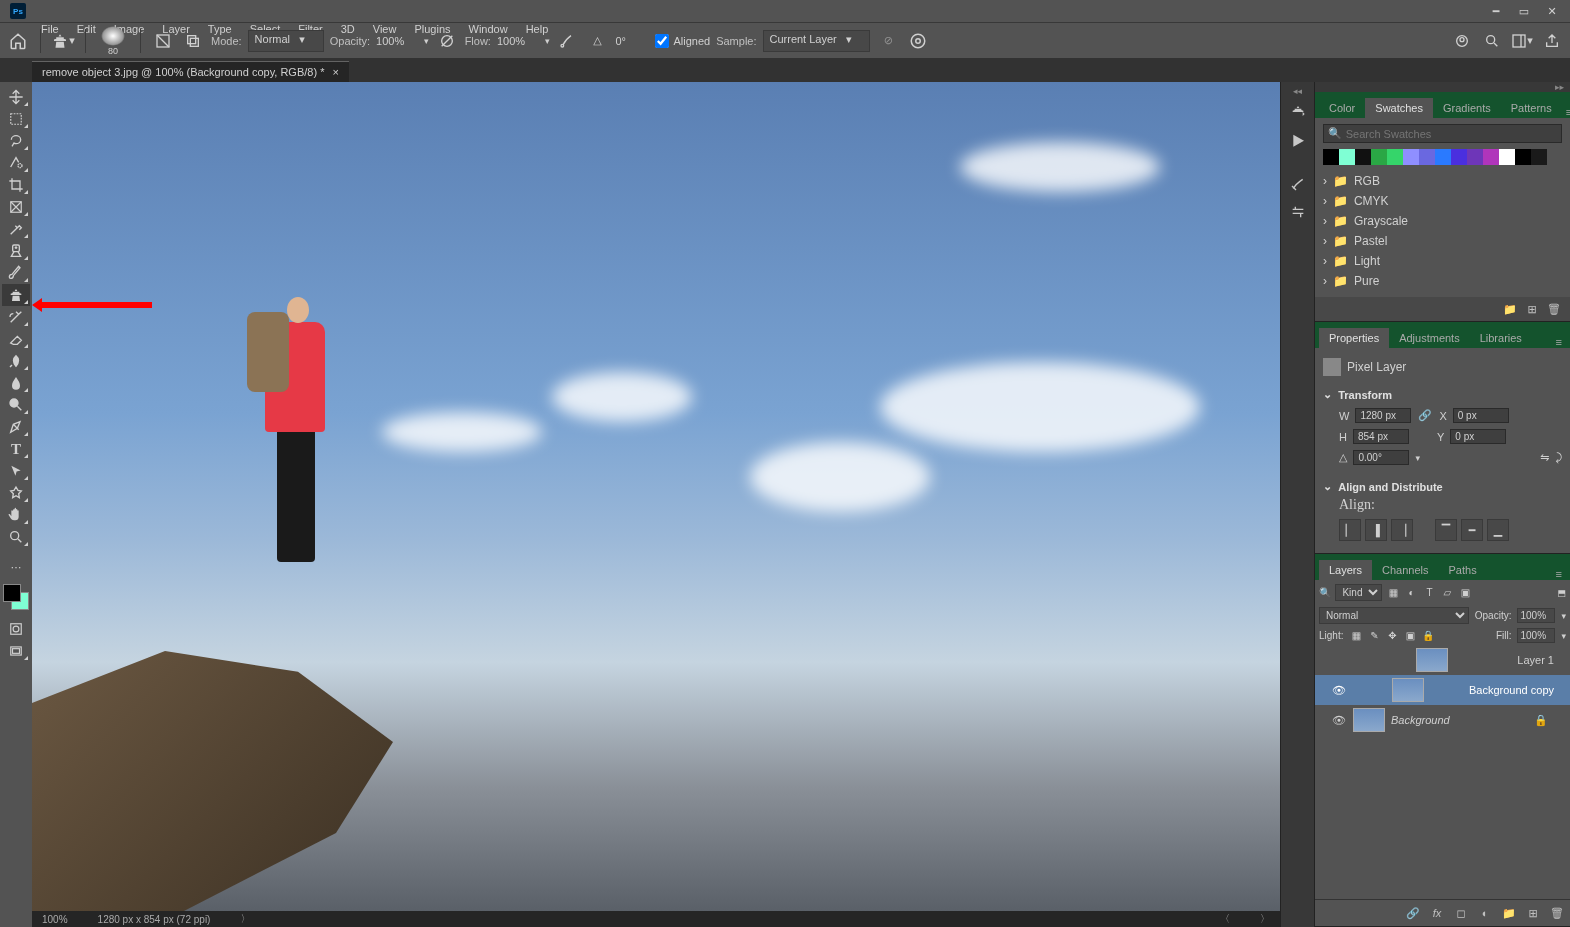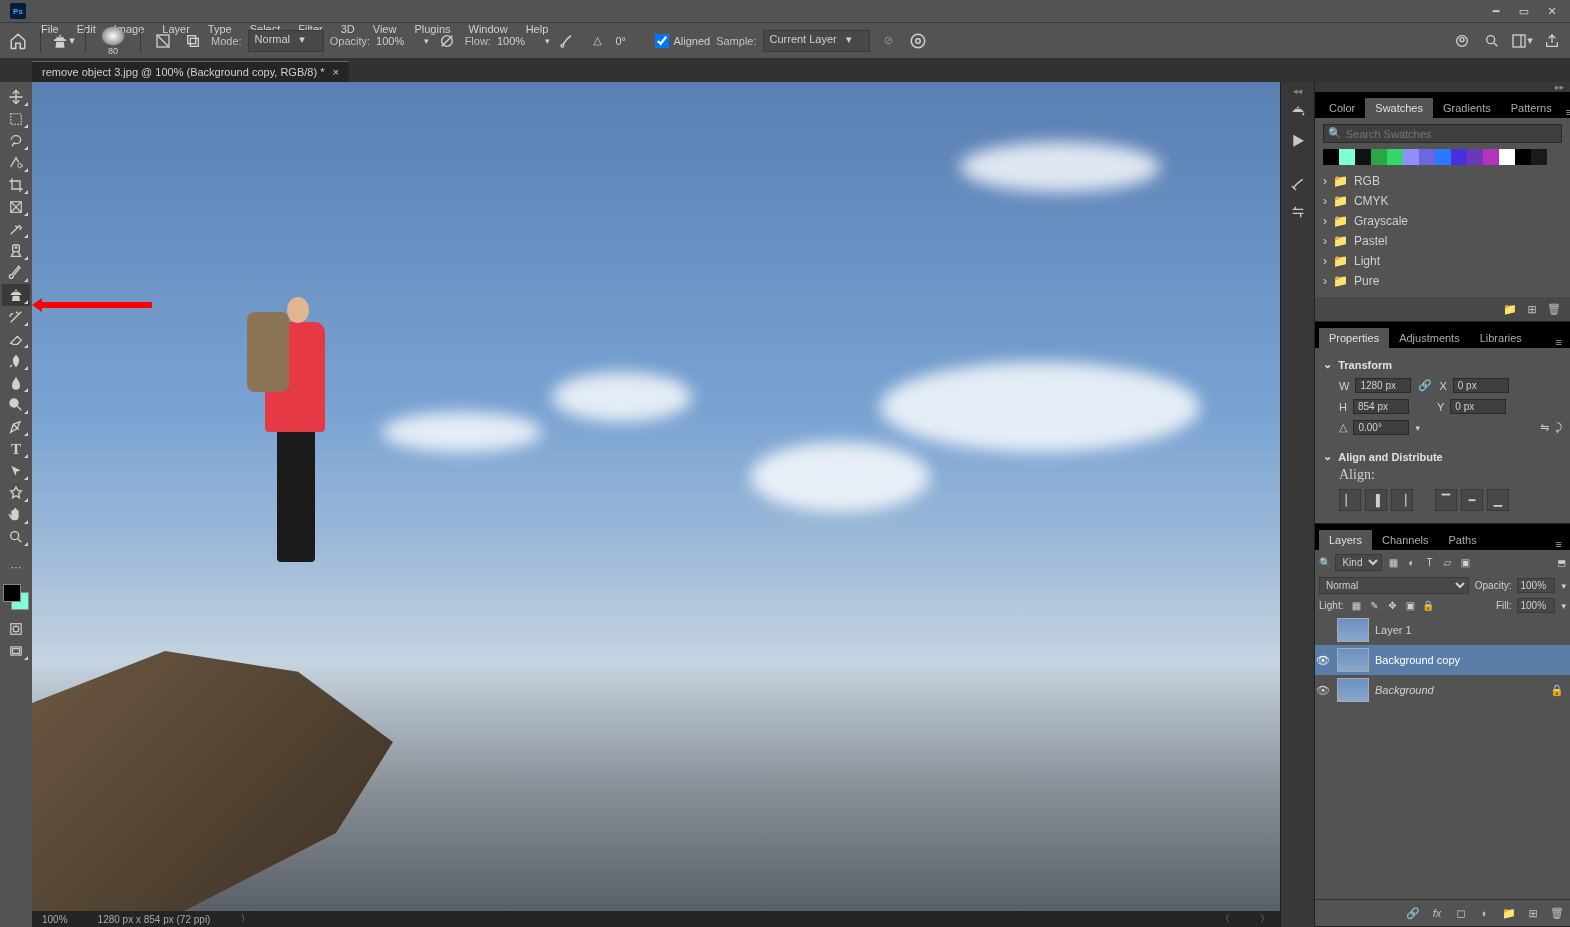--- a/index.html
+++ b/index.html
@@ -54,42 +54,42 @@
 
 .status-bar { position: absolute; bottom: 0; left: 0; right: 0; height: 16px; background: #252525; display: flex; align-items: center; padding: 0 10px; gap: 30px; font-size: 10px; color: #aaa; }
 
 
 .right-collapse { width: 34px; background: #383838; display: flex; flex-direction: column; align-items: center; padding: 4px 0; gap: 4px;border-left:1px solid #222;}
 .right-collapse .cbtn { width: 28px; height: 24px; display:flex;align-items:center;justify-content:center;color:#c8c8c8;}
 
 
 .right-panels { width: 256px; background: #383838; display: flex; flex-direction: column; border-left:1px solid #222;}
 .panel-group { border-bottom: 1px solid #222; }
-.panel-tabs { display: flex; background: #000000; height: 26px; align-items: flex-end; padding: 0 4px;}
+.panel-tabs { display: flex; background: #14532d; height: 26px; align-items: flex-end; padding: 0 4px;}
 .panel-tab { padding: 4px 10px; font-size: 11px; color: #aaa; }
 .panel-tab.active { background: #535353; color: #e0e0e0; }
 .panel-body { background: #535353; padding: 6px 8px; }
 .panel-menu{margin-left:auto;padding:0 4px;color:#aaa;}
 
 .sw-search { display: flex; align-items: center; background: #3f3f3f; border: 1px solid #2a2a2a; padding: 2px 4px; gap: 4px; }
 .sw-search input { background: transparent; border: none; color: #ccc; flex: 1; font-size: 11px; outline: none; }
 .sw-row { display: flex; gap: 0; margin: 6px 0; }
 .sw-cell { width: 16px; height: 16px; }
 .sw-folder { display: flex; align-items: center; gap: 6px; padding: 3px 0; color: #d0d0d0; font-size:12px;}
 .sw-list{max-height:140px;overflow:hidden;}
 
 .prop-row { display: flex; align-items: center; gap: 6px; padding: 3px 0; }
 .prop-header { display: flex; align-items: center; gap: 6px; padding: 4px 0 8px; font-size:12px;}
 .prop-section { font-weight: bold; color: #e0e0e0; padding: 4px 0; font-size:11px;display:flex;align-items:center;gap:6px;}
 .prop-input { background: #3f3f3f; border: 1px solid #2a2a2a; color: #d0d0d0; padding: 1px 4px; width: 56px; font-size: 10px; }
 .prop-body{max-height:220px;overflow:hidden;}
 .align-btns{display:flex;gap:4px;margin:6px 0;}
 .align-btn{width:22px;height:22px;background:#484848;display:flex;align-items:center;justify-content:center;border:1px solid #3a3a3a;}
 
-.layer-row { display: flex; align-items: center; gap: 6px; padding: 3px 0; }
+.layer-row { display: flex; align-items: center; gap: 6px; padding: 3px 16px; justify-content: space-between; }
 .layer-row.selected { background: #5a7ea8; color: #fff; }
 .layer-eye { width: 16px; text-align: center; }
 .layer-thumb { width: 32px; height: 24px; background: linear-gradient(#6a8fc0,#8aa8cc); border: 1px solid #aaa; }
 .layer-name { font-size: 11px; }
 .layer-name.italic { font-style: italic; }
 .layer-footer { display: flex; justify-content: flex-end; gap: 6px; padding: 4px; border-top: 1px solid #333; background:#535353;}
 .lf-btn{width:18px;height:18px;display:flex;align-items:center;justify-content:center;color:#c0c0c0;}
 .layer-top{display:flex;align-items:center;gap:4px;padding:4px;}
 .layer-ctrl{display:flex;align-items:center;gap:6px;padding:2px 4px;}
 .small-sel{background:#484848;border:1px solid #3a3a3a;color:#d0d0d0;font-size:10px;padding:1px 2px;}
@@ -502,20 +502,24 @@
     </div>
 
     <div class="panel-group">
       <div class="panel-tabs">
         <div class="panel-tab active">Properties</div>
         <div class="panel-tab">Adjustments</div>
         <div class="panel-tab">Libraries</div>
         <div class="panel-menu">≡</div>
       </div>
       <div class="panel-body prop-body">
+        <div class="prop-header">
+            <span style="width:18px;height:18px;background:#888;display:inline-block;"></span>
+            <span>Pixel Layer</span>
+          </div>
         <div class="prop-section">
             <span>⌄</span>
             <span>Transform</span>
           </div>
         <div class="prop-row" style="padding-left:16px;">
           <span>W</span>
             <input class="prop-input" value="1280 px" style="">
           <span style="width:16px;text-align:center;">🔗</span>
           <span>X</span>
             <input class="prop-input" value="0 px" style="">

